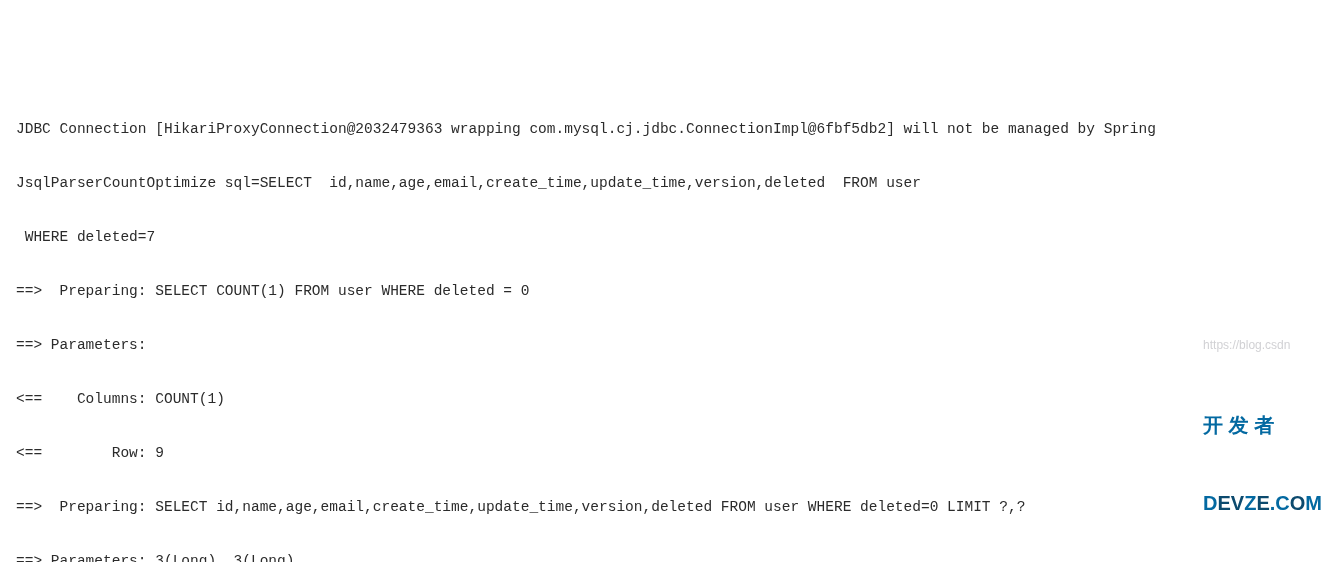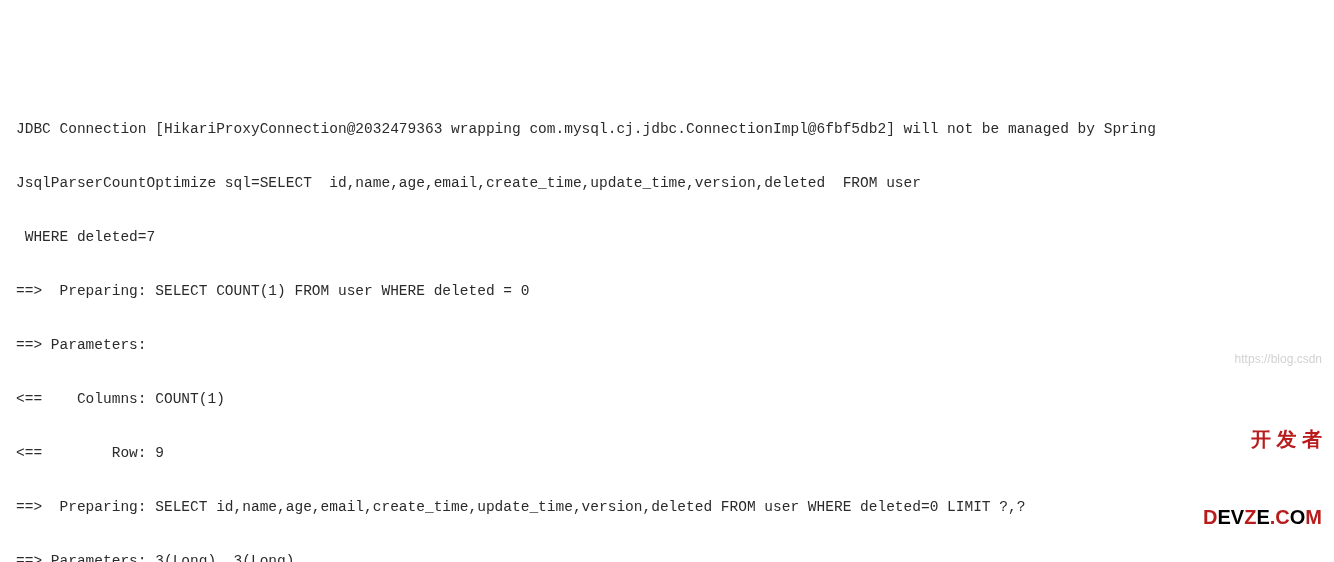--- a/index.html
+++ b/index.html
@@ -19,39 +19,39 @@
       position: relative;
       width: 1334px;
       height: 562px;
     }
     .log-line {
       display: block;
     }
     .watermark {
       position: absolute;
       right: 12px;
-      bottom: 6px;
-      text-align: right;
+      bottom: 20px;
+      text-align: left;
       pointer-events: none;
     }
     .watermark-faint {
       color: rgba(120,120,130,0.35);
       font-size: 12px;
       font-family: Arial, sans-serif;
       white-space: nowrap;
     }
     .watermark-brand {
       font-family: "Microsoft YaHei", Arial, sans-serif;
       font-size: 20px;
       font-weight: 700;
       white-space: nowrap;
       line-height: 1.2;
     }
-    .wm-blue { color: #b91c1c; }
-    .wm-orange { color: #000000; }
+    .wm-blue { color: #0369a1; }
+    .wm-orange { color: #0c4a6e; }
   </style>
 </head>
 <body>
 
 
 
 <span class="log-line">JDBC Connection [HikariProxyConnection@2032479363 wrapping com.mysql.cj.jdbc.ConnectionImpl@6fbf5db2] will not be managed by Spring</span>
 <span class="log-line">JsqlParserCountOptimize sql=SELECT  id,name,age,email,create_time,update_time,version,deleted  FROM user</span>
 <span class="log-line"> WHERE deleted=7</span>
 <span class="log-line">==&gt;  Preparing: SELECT COUNT(1) FROM user WHERE deleted = 0</span>

